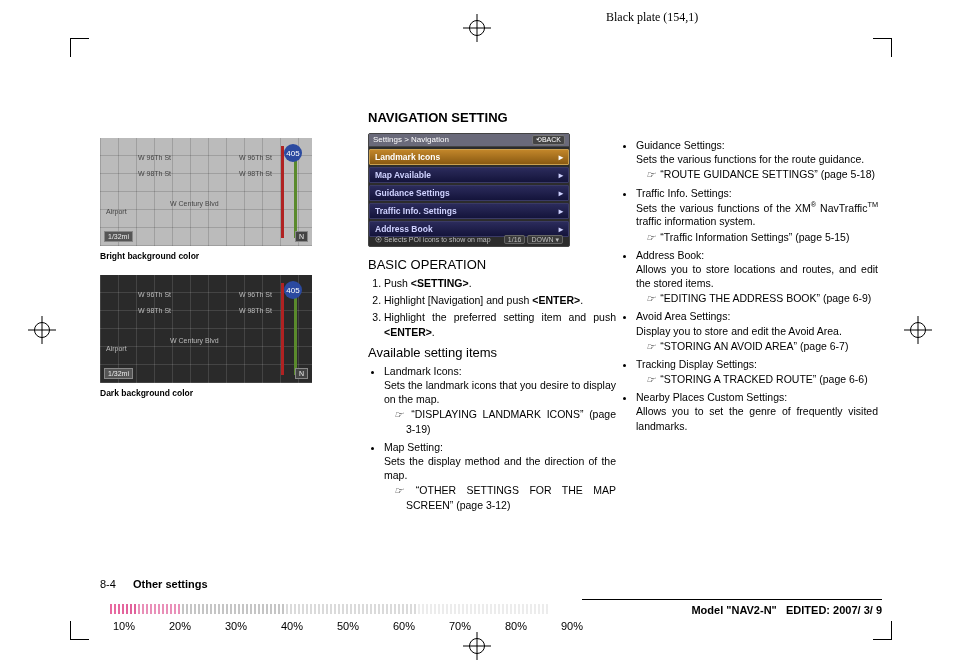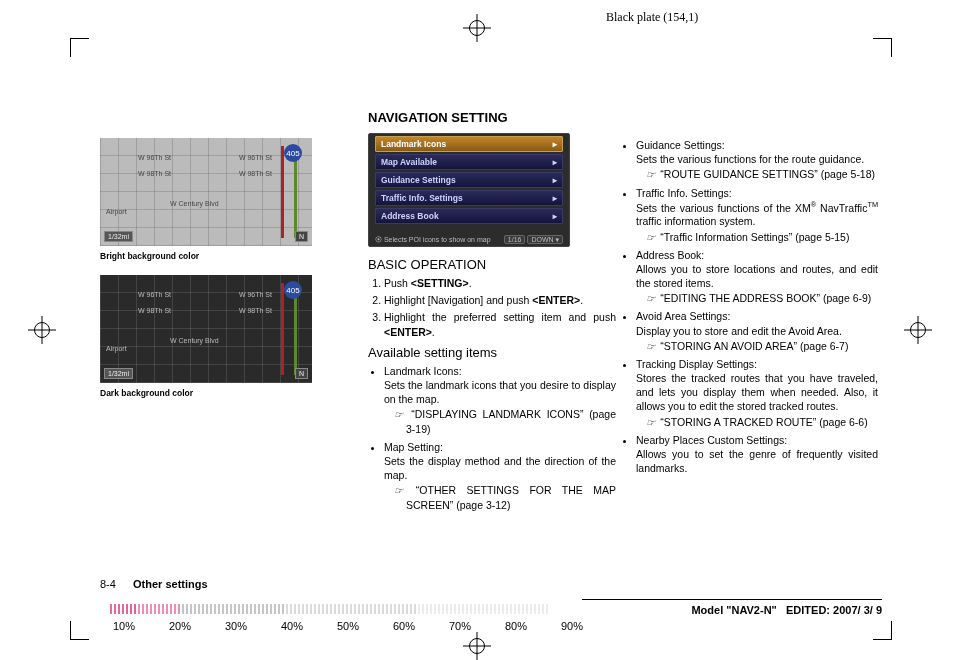--- a/index.html
+++ b/index.html
@@ -150,21 +150,21 @@
     font-size:8px;
     padding:1px 4px;
     display:flex;
     justify-content:space-between;
     border-bottom:1px solid #444;
   }
   .screenshot .back {
     background:#444; border:1px solid #777; border-radius:2px; padding:0 3px; font-size:7px;
   }
   .screenshot .menu {
-    padding: 2px 6px 0;
+    padding: 2px 0 0;
   }
   .screenshot .menu-row {
     background: linear-gradient(#2b2b5b,#14143b);
     color:#cfd2ff;
     font-size:8.5px;
     font-weight: bold;
     padding:2px 5px;
     margin-bottom:2px;
     border:1px solid #3a3a66;
     border-radius:1px;
@@ -315,20 +315,24 @@
       <div class="map-badge">1/32mi</div>
       <div class="map-badge2">N</div>
     </div>
     <div class="map-caption">Dark background color</div>
   </div>
 
   <div class="mid-col">
     <h2 class="section-title">NAVIGATION SETTING</h2>
 
     <div class="screenshot">
+      <div class="titlebar">
+        <span>Settings &gt; Navigation</span>
+        <span class="back">⟲BACK</span>
+      </div>
       <div class="menu">
         <div class="menu-row sel">
             <span>Landmark Icons</span>
             <span>▸</span>
           </div>
         <div class="menu-row">
             <span>Map Available</span>
             <span>▸</span>
           </div>
         <div class="menu-row">
@@ -392,21 +396,20 @@
         <span class="desc">Allows you to store locations and routes, and edit the stored items.</span>
         <span class="ref"><span class="ref-icon">☞</span> <span>“EDITING THE ADDRESS BOOK” (page 6-9)</span></span>
       </li>
       <li>
         <span>Avoid Area Settings:</span>
         <span class="desc">Display you to store and edit the Avoid Area.</span>
         <span class="ref"><span class="ref-icon">☞</span> <span>“STORING AN AVOID AREA” (page 6-7)</span></span>
       </li>
       <li>
         <span>Tracking Display Settings:</span>
-        <span class="desc">Stores the tracked routes that you have traveled, and lets you display them when needed. Also, it allows you to edit the stored tracked routes.</span>
         <span class="ref"><span class="ref-icon">☞</span> <span>“STORING A TRACKED ROUTE” (page 6-6)</span></span>
       </li>
       <li>
         <span>Nearby Places Custom Settings:</span>
         <span class="desc">Allows you to set the genre of frequently visited landmarks.</span>
       </li>
     </ul>
   </div>
 
 </div>

